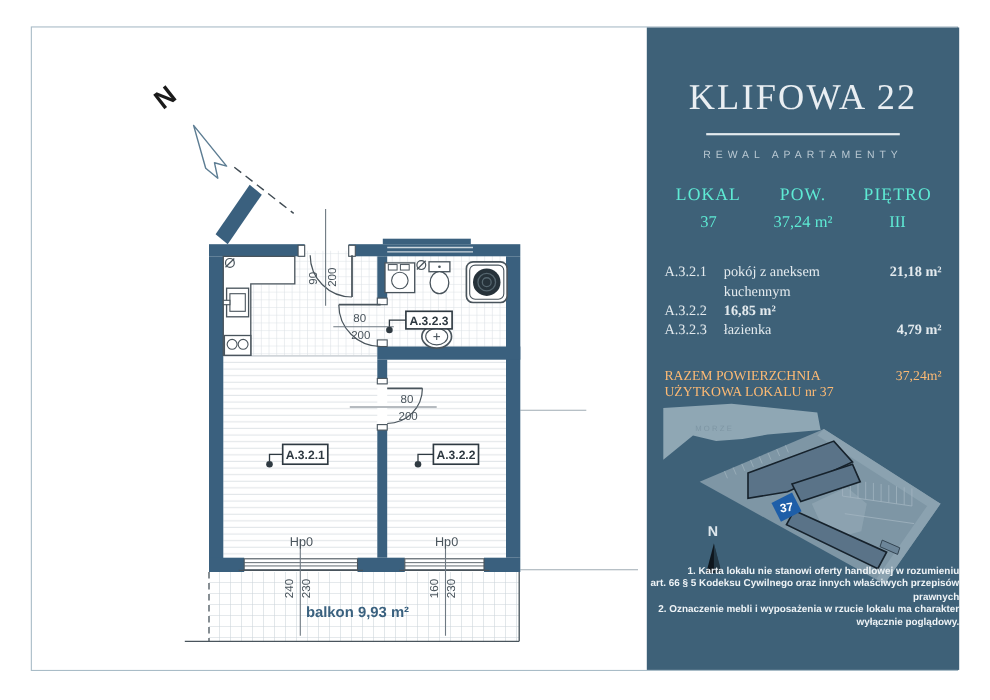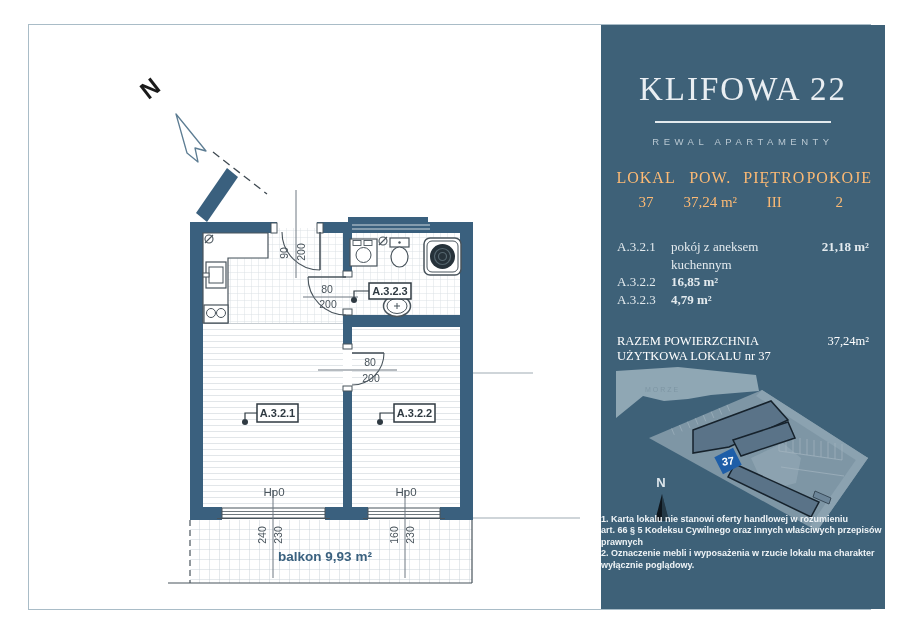--- a/index.html
+++ b/index.html
@@ -2,41 +2,41 @@
 <html><head>
 <meta charset="utf-8">
 <style>
   html,body{margin:0;padding:0;background:#fff;}
   #page{position:relative;width:900px;height:636px;background:#ffffff;overflow:hidden;
         font-family:"Liberation Sans",sans-serif;}
   #frame{position:absolute;left:28px;top:24px;width:843px;height:586px;
          border:1px solid #a9bcc7;box-sizing:border-box;}
   #plan-svg{position:absolute;left:0;top:0;}
   
-  #panel{position:absolute;left:601px;top:25px;width:284px;height:584px;background:#3e6178;}
+  #panel{position:absolute;left:588px;top:25px;width:284px;height:584px;background:#3e6178;}
   .title{margin-top:46px;text-align:center;font-family:"Liberation Serif",serif;
          font-size:33px;font-weight:400;letter-spacing:2px;color:#e9eef2;}
   .divider{width:176px;height:2px;background:#e3eaee;margin:13px auto 0;}
   .subtitle{margin-top:13px;text-align:center;font-size:9.5px;letter-spacing:4.5px;
             color:#b9c8d2;}
   .summary{display:flex;margin-top:22px;padding:0 13px;}
-  .sum-col{flex:1;text-align:center;font-family:"Liberation Serif",serif;color:#fdba74;}
+  .sum-col{flex:1;text-align:center;font-family:"Liberation Serif",serif;color:#5eead4;}
   .sum-label{font-size:16px;letter-spacing:1px;}
   .sum-value{margin-top:7px;font-size:15px;}
   .rooms{margin-top:27px;padding:0 16px;font-family:"Liberation Serif",serif;
          font-size:13px;color:#e3eaee;}
   .room-row{display:flex;line-height:17.5px;}
   .room-code{width:54px;}
   .room-name{flex:1;}
   .room-area{text-align:right;font-weight:bold;}
   .total-row{display:flex;margin-top:26px;padding:0 16px;
-             font-family:"Liberation Serif",serif;font-size:12.5px;color:#ffffff;}
+             font-family:"Liberation Serif",serif;font-size:12.5px;color:#fdba74;}
   .total-label{flex:1;}
   #siteplan{position:absolute;left:10px;top:338px;}
-  .disclaimer{position:absolute;left:0;bottom:38px;width:100%;text-align:left;
+  .disclaimer{position:absolute;left:0;bottom:38px;width:100%;text-align:right;
               font-size:9px;font-weight:bold;color:#eef3f6;line-height:11.5px;}
 </style>
 </head>
 <body>
 
 <div id="page">
   <div id="frame"></div>
 
   <svg id="plan-svg" width="590" height="636" viewBox="0 0 590 636">
     <defs>
@@ -228,38 +228,35 @@
         <div class="sum-value">37</div>
       </div>
       <div class="sum-col">
         <div class="sum-label">POW.</div>
         <div class="sum-value">37,24 m²</div>
       </div>
       <div class="sum-col">
         <div class="sum-label">PIĘTRO</div>
         <div class="sum-value">III</div>
       </div>
-      <div class="sum-col">
-        <div class="sum-label">POKOJE</div>
-        <div class="sum-value">2</div>
-      </div>
     </div>
 
     <div class="rooms">
       <div class="room-row">
         <div class="room-code">A.3.2.1</div>
         <div class="room-name">pokój z aneksem kuchennym</div>
         <div class="room-area">21,18 m²</div>
       </div>
       <div class="room-row">
         <div class="room-code">A.3.2.2</div>
         <div class="room-area">16,85 m²</div>
       </div>
       <div class="room-row">
         <div class="room-code">A.3.2.3</div>
+        <div class="room-name">łazienka</div>
         <div class="room-area">4,79 m²</div>
       </div>
     </div>
 
     <div class="total-row">
       <div class="total-label">RAZEM POWIERZCHNIA UŻYTKOWA LOKALU nr 37</div>
       <div class="total-value">37,24m²</div>
     </div>
 
     <svg id="siteplan" width="274" height="177" viewBox="0 0 274 177">

